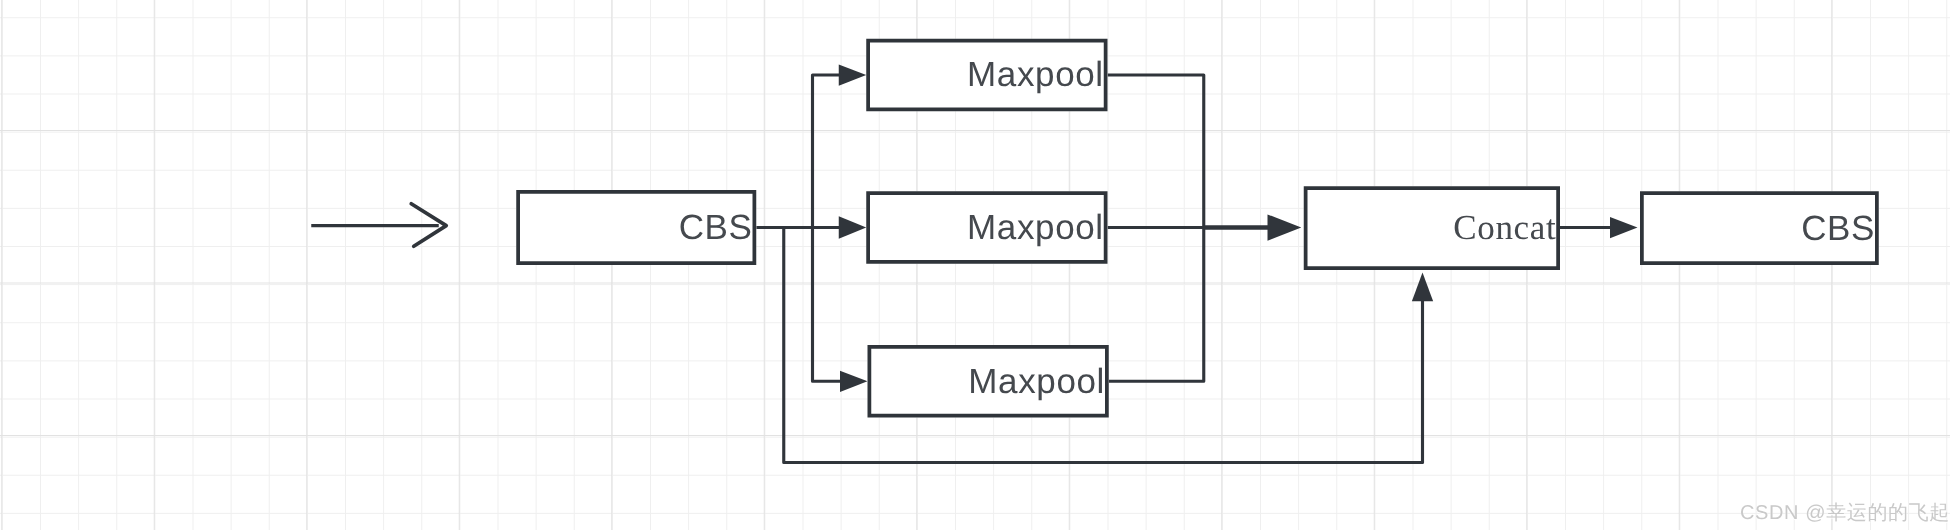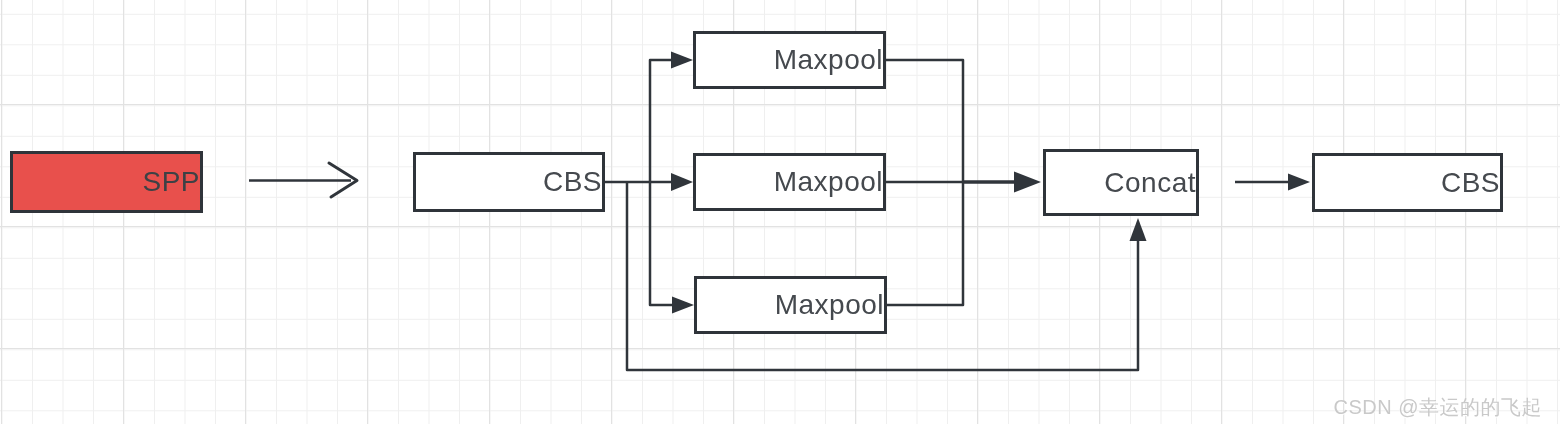--- a/index.html
+++ b/index.html
@@ -66,28 +66,28 @@
   }
   .node-spp {
     left: 10px; top: 151px; width: 193px; height: 62px;
     background: #e8504c;
     color: #3d4145;
   }
   .node-cbs1    { left: 413px;  top: 152px; width: 192px; height: 60px; }
   .node-mp-top  { left: 693px;  top: 31px;  width: 193px; height: 58px; }
   .node-mp-mid  { left: 693px;  top: 153px; width: 193px; height: 58px; }
   .node-mp-bot  { left: 694px;  top: 276px; width: 193px; height: 58px; }
-  .node-concat  { left: 1043px; top: 149px; width: 156px; height: 67px; }
+  .node-concat  { left: 1043px; top: 149px; width: 205px; height: 67px; font-family: Liberation Serif, serif; }
   .node-cbs2    { left: 1312px; top: 153px; width: 191px; height: 59px; }
 
   .watermark {
     position: absolute;
-    right: 18px;
+    right: 0;
     bottom: 3px;
-    font-size: 20px;
+    font-size: 16px;
     color: #c9c9c9;
     text-shadow: 0 1px 0 #ffffff;
     letter-spacing: 0.5px;
   }
 </style>
 </head>
 <body>
 
 <div class="canvas">
 
@@ -126,23 +126,20 @@
       <path class="edge edge-thick" d="M963,182 H1016"></path>
       <polygon class="arrowhead" points="1041,182 1014,171.5 1014,192.5"></polygon>
     </g>
 
     <g>
       <path class="edge" d="M1235,182 H1288"></path>
       <polygon class="arrowhead" points="1310,182 1288,173.5 1288,190.5"></polygon>
     </g>
   </svg>
 
-  <div class="node node-spp">
-    <span>SPP</span>
-  </div>
 
   <div class="node node-cbs1">
     <span>CBS</span>
   </div>
 
   <div class="node node-mp-top">
     <span>Maxpool</span>
   </div>
 
   <div class="node node-mp-mid">

